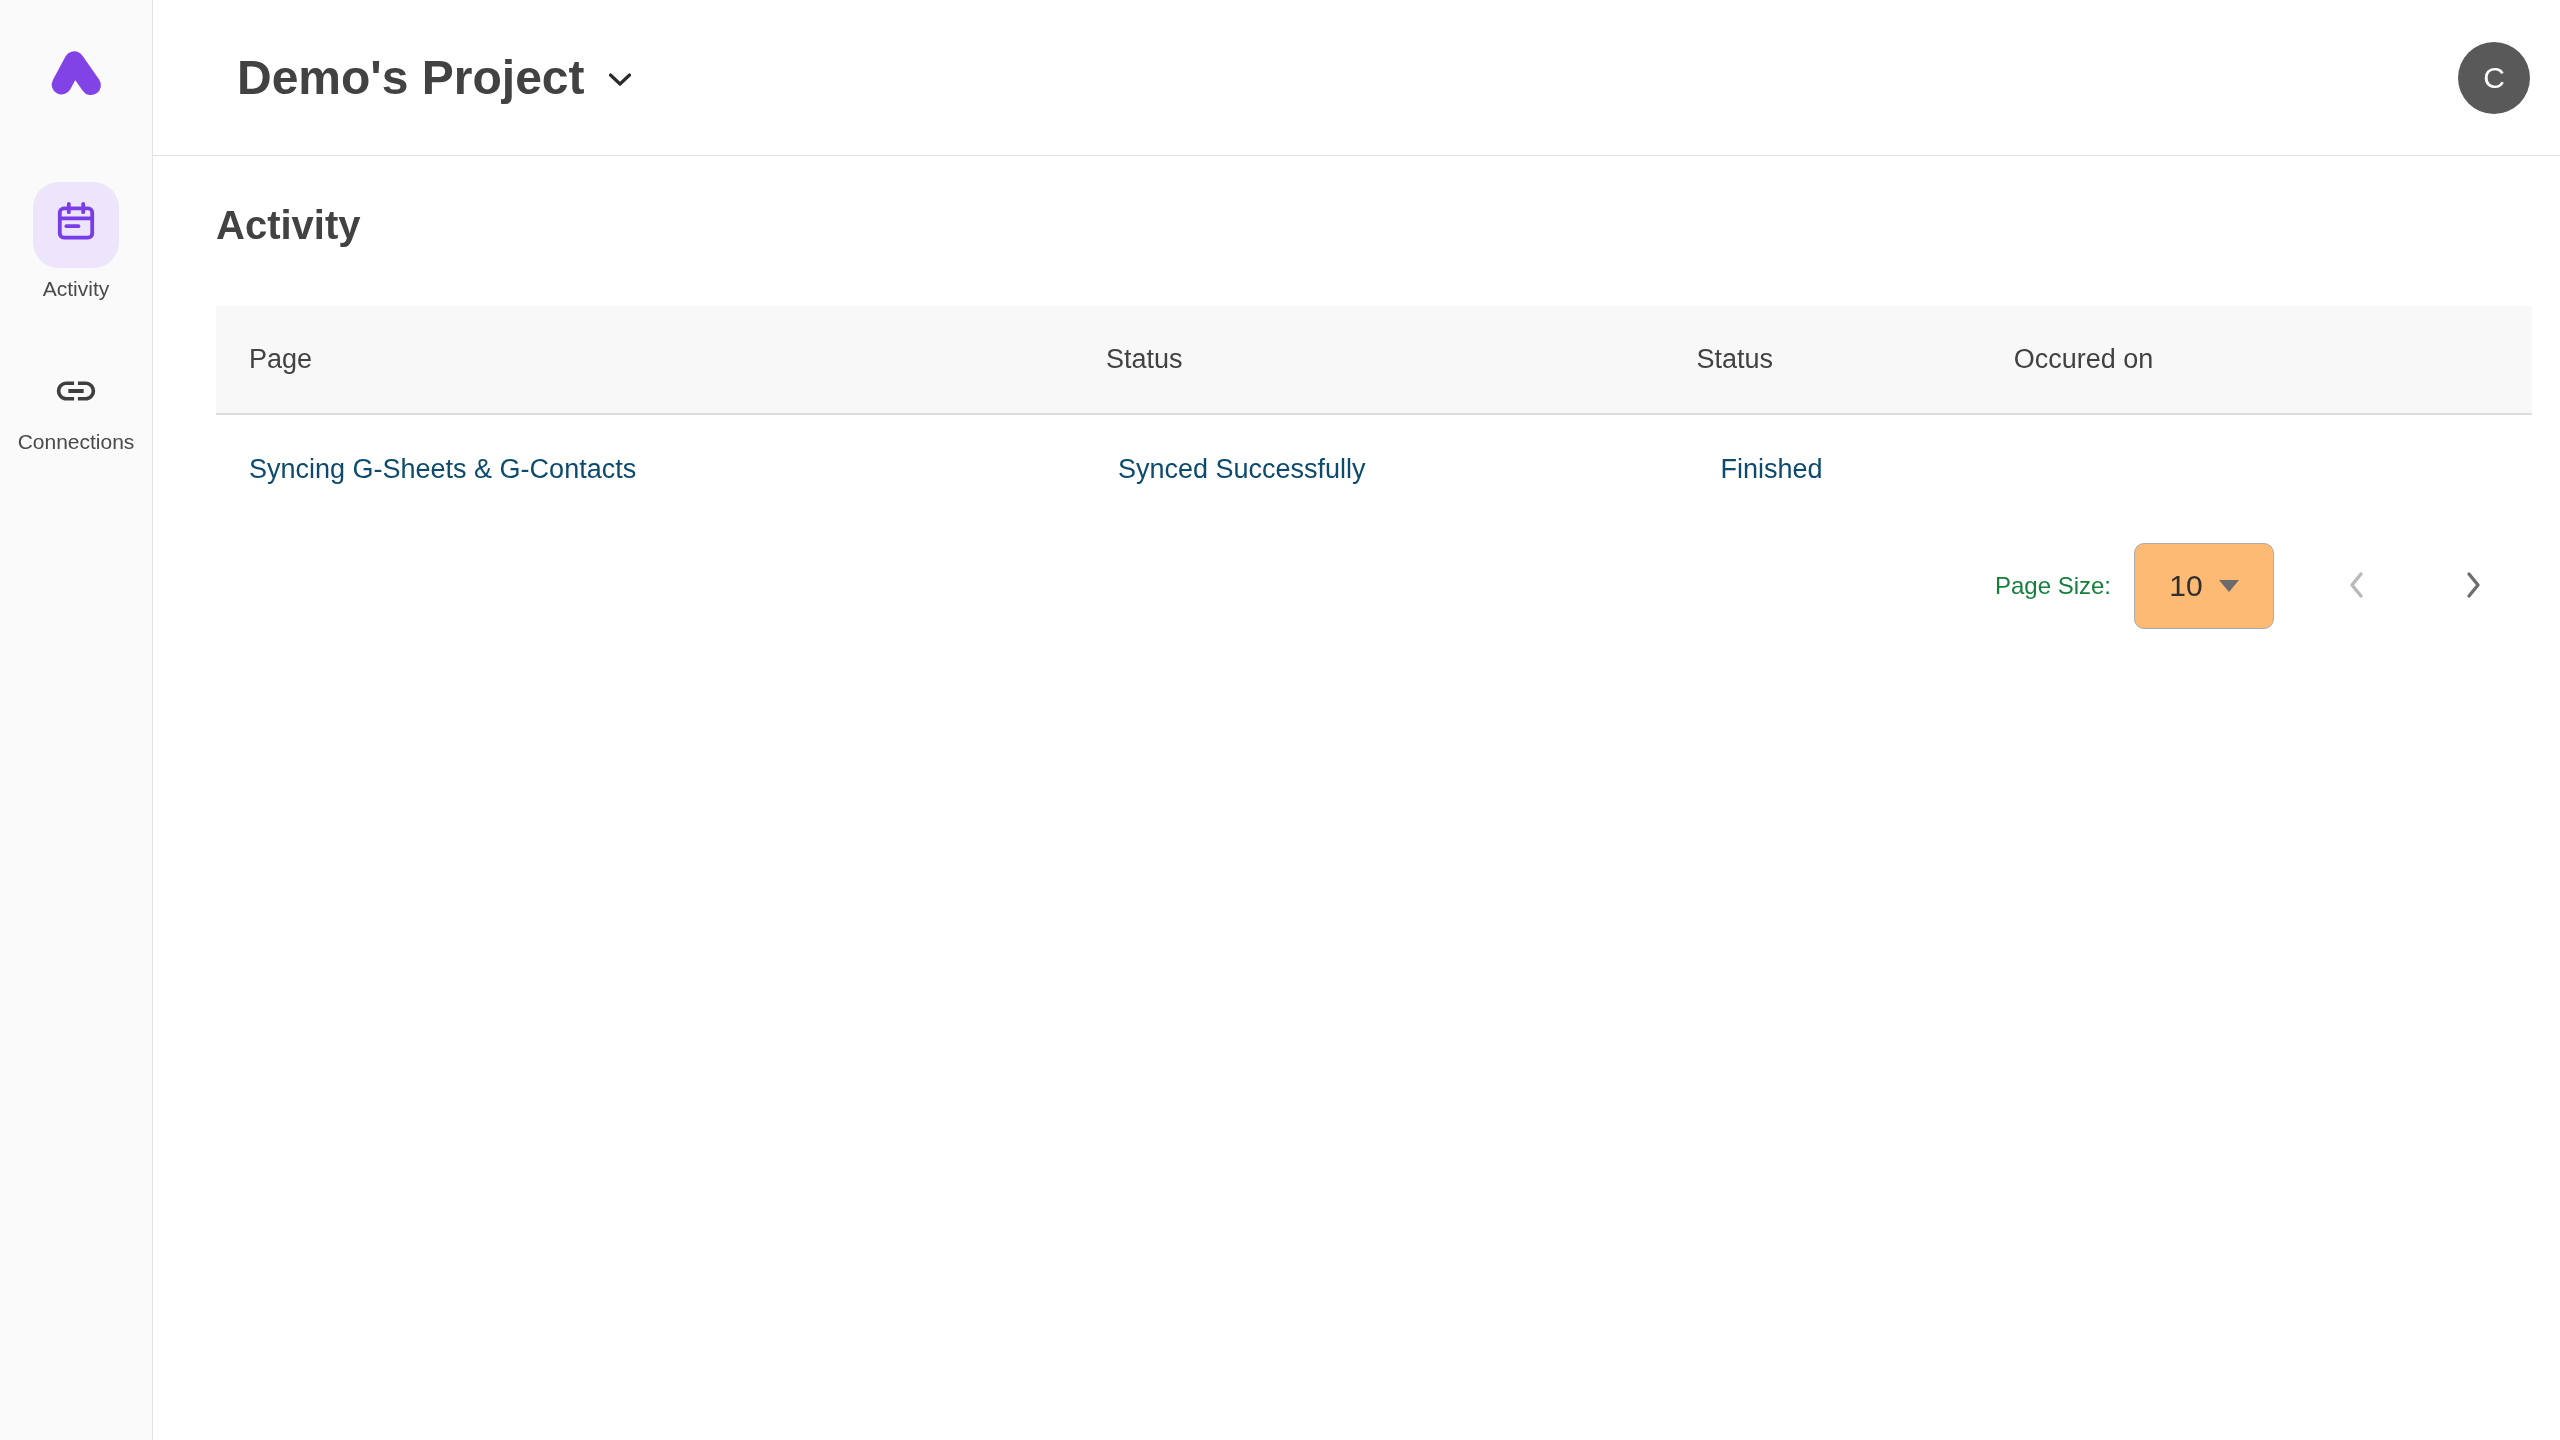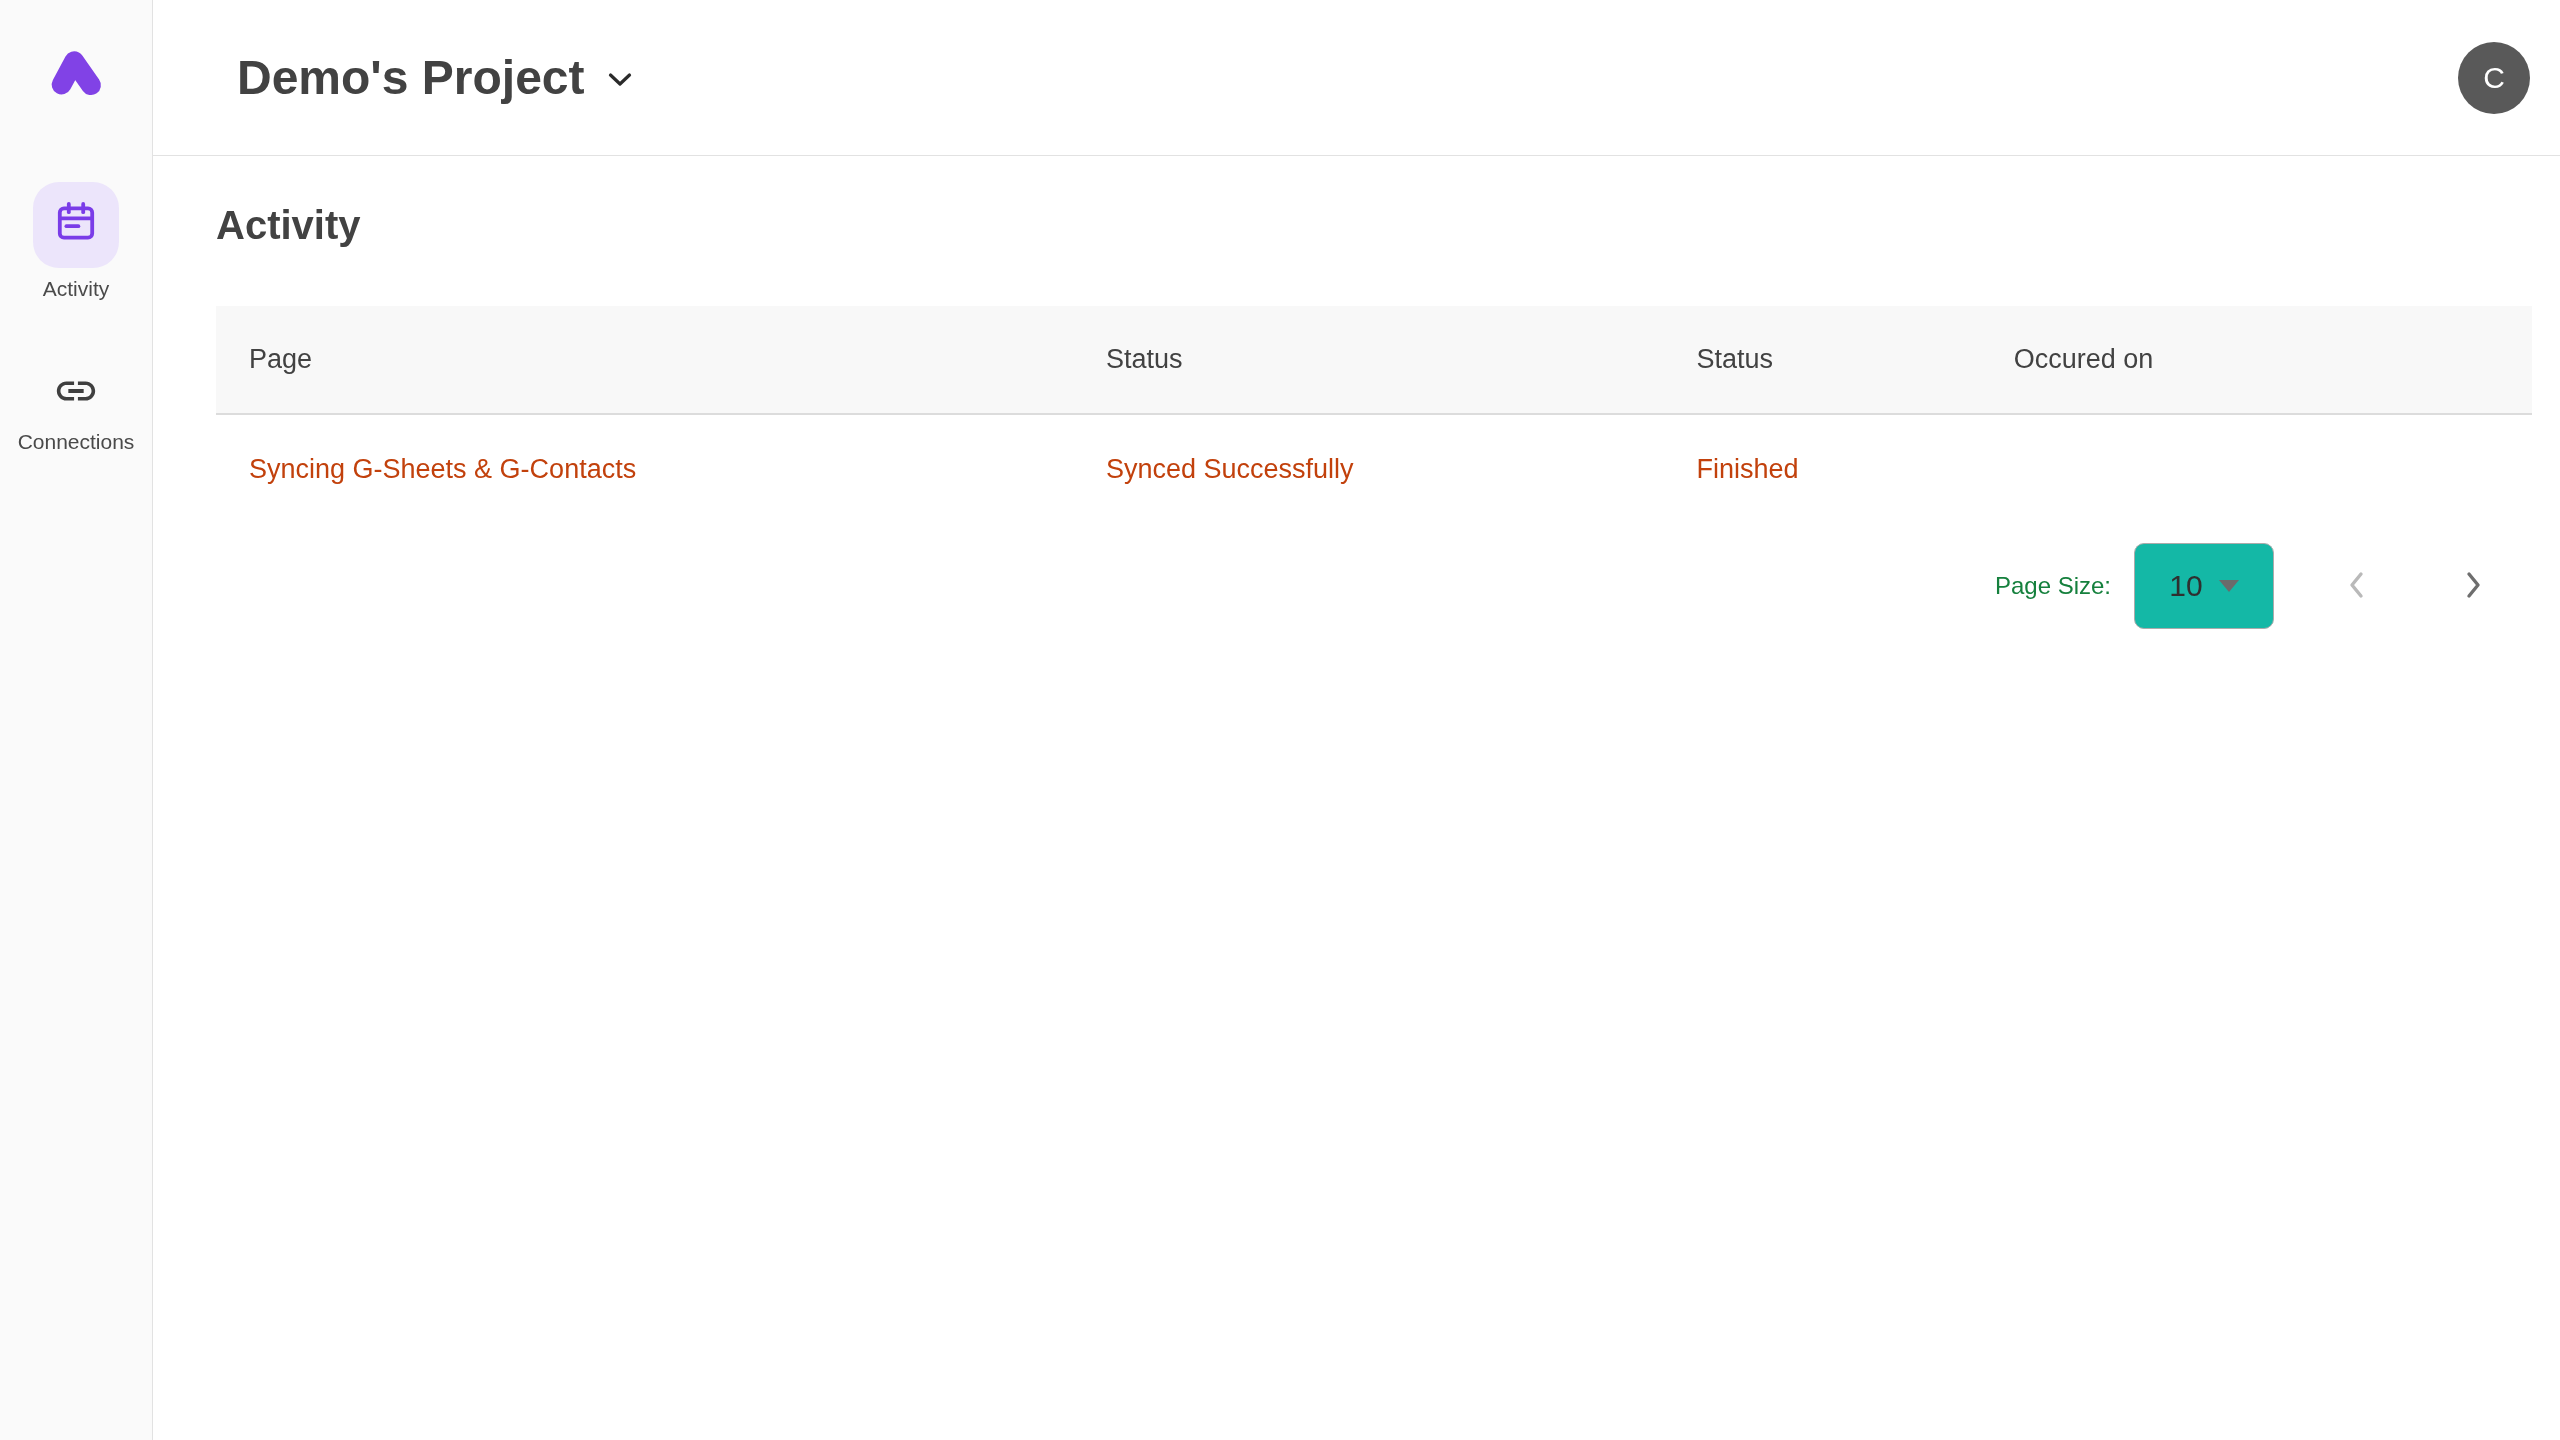--- a/index.html
+++ b/index.html
@@ -54,29 +54,29 @@
   .t-row {
     display: grid;
     grid-template-columns: 37% 25.5% 13.7% 1fr;
     align-items: center;
   }
   .t-head {
     height: 107px; background: #f8f8f8;
     border-bottom: 2px solid #dcdcdc;
     font-size: 27px; color: #424242;
   }
-  .t-body { height: 108px; background: #ffffff; font-size: 27px; color: #c2410c; }
+  .t-body { height: 108px; background: #ffffff; font-size: 27px; color: #0c4a6e; gap: 12px; }
   .t-cell { padding-left: 33px; white-space: nowrap; overflow: hidden; text-overflow: ellipsis; }
 
   
   .pagination { margin-top: 20px; display: flex; align-items: center; justify-content: flex-end; }
   .page-size-label { font-size: 24px; color: #15803d; }
   .page-size-select {
     margin-left: 23px; width: 140px; height: 86px; box-sizing: border-box;
-    border: 1px solid #ababab; border-radius: 10px; background: #14b8a6;
+    border: 1px solid #ababab; border-radius: 10px; background: #fdba74;
     display: flex; align-items: center; justify-content: center; cursor: pointer;
   }
   .page-size-value { font-size: 30px; color: #2f2f2f; }
   .select-caret {
     margin-left: 16px; width: 0; height: 0;
     border-left: 10px solid transparent; border-right: 10px solid transparent;
     border-top: 12px solid #6b6b6b;
   }
   .page-btn {
     background: none; border: none; padding: 0; cursor: pointer;

